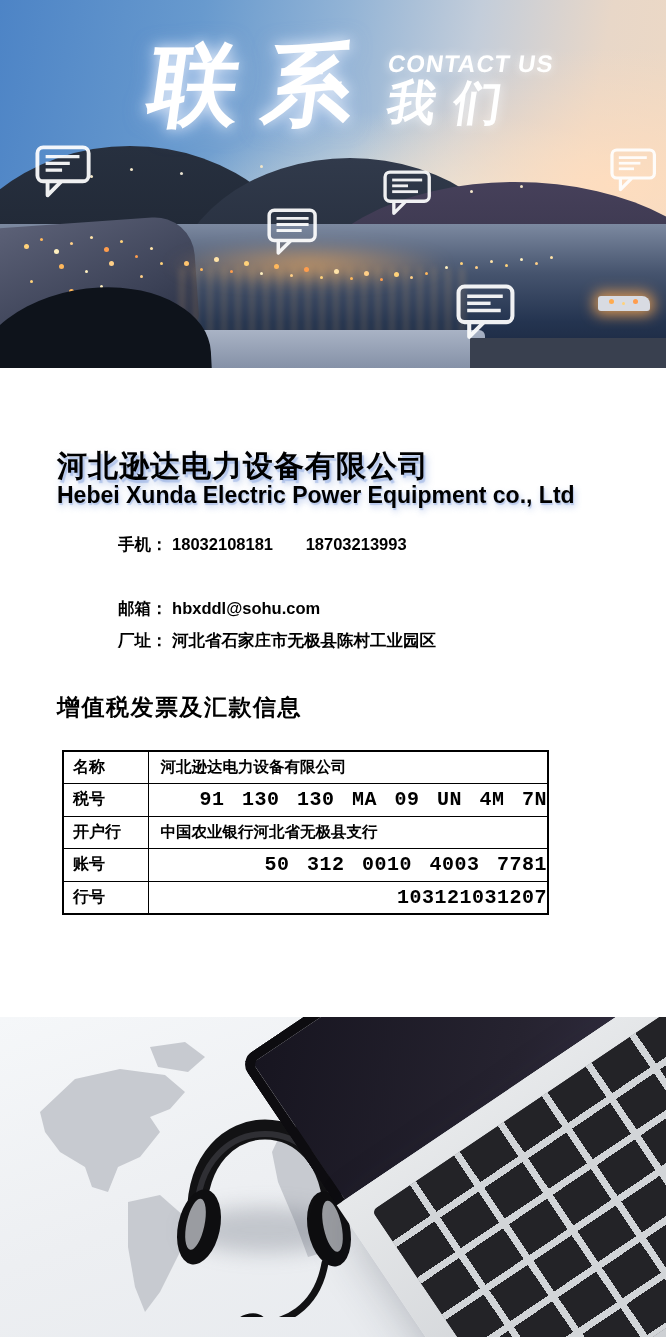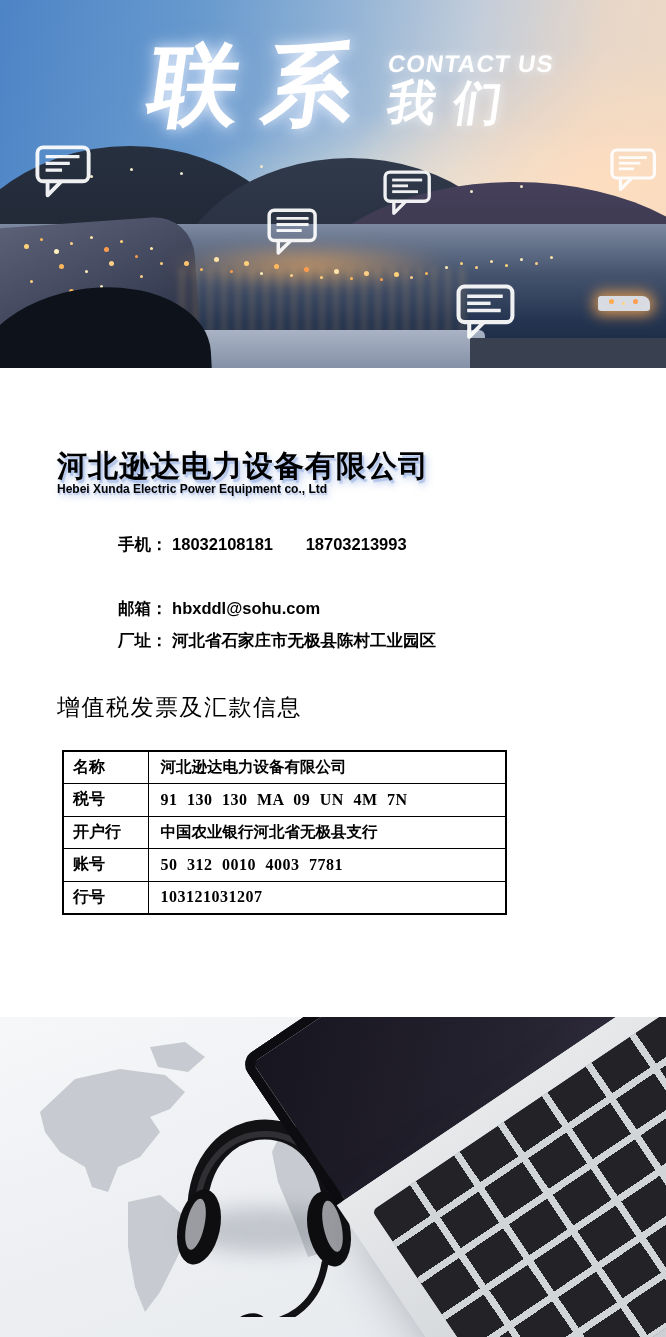--- a/index.html
+++ b/index.html
@@ -87,38 +87,38 @@
   .bubble { position:absolute; opacity:.93; }
   .bubble svg { display:block; }
 
   
   .info { position:absolute; left:0; top:368px; width:666px; height:649px; background:#fff; }
   .company-cn {
     position:absolute; left:57px; top:78px; font-size:30px; font-weight:900; letter-spacing:1px;
     text-shadow:2px 3px 1px rgba(125,155,220,.45), 3px 5px 7px rgba(110,145,215,.5);
   }
   .company-en {
-    position:absolute; left:57px; top:114px; font-size:12px; font-weight:700;
+    position:absolute; left:57px; top:114px; font-size:23px; font-weight:700;
     text-shadow:1px 2px 1px rgba(125,155,220,.4), 2px 4px 6px rgba(110,145,215,.45);
   }
   .c-row { position:absolute; left:118px; font-size:16.5px; font-weight:700; white-space:nowrap; }
   .c-row .c-label { font-weight:800; }
   .c-val-gap { margin-left:28px; }
   .c-label2 { margin-left:34px; }
-  .section-title { position:absolute; left:57px; top:324px; font-size:23px; font-weight:400; letter-spacing:1.5px; }
+  .section-title { position:absolute; left:57px; top:324px; font-size:23px; font-weight:700; letter-spacing:1.5px; }
   .invoice-table {
-    position:absolute; left:62px; top:382px; width:445px;
+    position:absolute; left:62px; top:382px; width:487px;
     border-collapse:collapse; table-layout:fixed;
-    font-family:Liberation Serif, serif;
+    font-family:Liberation Mono, monospace;
   }
   .invoice-table td { border:1px solid #000; height:32.5px; vertical-align:middle; }
   .invoice-table { border:2px solid #000; }
   .t-label { width:85px; padding-left:9px; font-size:16px; font-weight:600; }
   .t-value { padding-left:12px; font-size:15.5px; font-weight:600; }
-  .t-value.num { font-weight:700; font-size:16px; word-spacing:5px; letter-spacing:.5px; }
+  .t-value.num { font-weight:700; font-size:20px; word-spacing:5px; letter-spacing:.5px;text-align:right; }
 
   
   .bottom { position:absolute; left:0; top:1017px; width:666px; height:320px; overflow:hidden;
     background:linear-gradient(160deg,#f5f7f9 0%, #edeff2 45%, #e6e9ed 100%); }
   .map-svg { position:absolute; left:0; top:0; }
   .headset-svg { position:absolute; left:165px; top:50px; }
   .headset-shadow { position:absolute; left:185px; top:190px; width:160px; height:46px; border-radius:50%;
     background:rgba(100,106,120,.30); filter:blur(10px); }
   .cup-shadow { position:absolute; left:428px; top:170px; width:116px; height:90px; border-radius:50%;
     background:rgba(100,106,120,.28); filter:blur(9px); }

